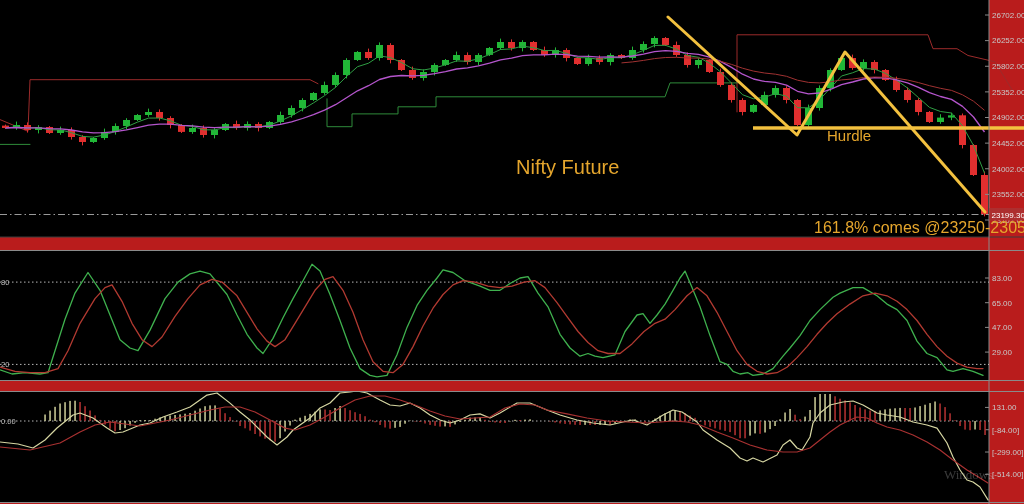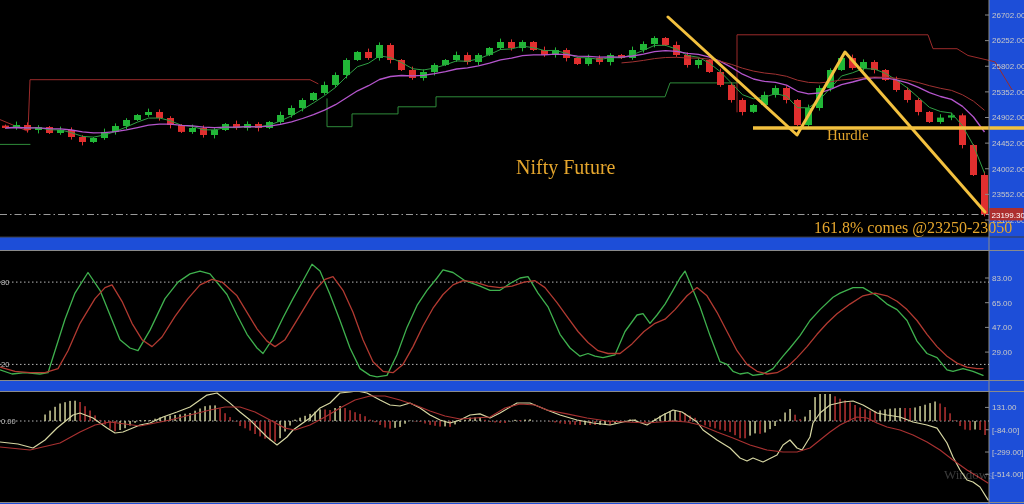--- a/index.html
+++ b/index.html
@@ -1,23 +1,23 @@
 <!DOCTYPE html>
 <html><head>
 <meta charset="utf-8">
 <style>
   html,body{margin:0;padding:0;background:#000;}
   .chart-root{
-    position:relative;width:1024px;height:504px;background:#1d4ed8;overflow:hidden;
+    position:relative;width:1024px;height:504px;background:#b91c1c;overflow:hidden;
     font-family:"Liberation Sans",sans-serif;
   }
   svg text{font-family:"Liberation Sans",sans-serif;}
   .overlay-label{
     position:absolute;color:#e5a62d;white-space:nowrap;pointer-events:auto;
-    font-family:Liberation Serif, serif;
+    font-family:Liberation Sans, sans-serif;
   }
   .watermark{
     position:absolute;color:rgba(210,210,210,0.28);font-size:13px;white-space:nowrap;
   }
 </style>
 </head>
 <body>
 
 <div class="chart-root">
   <svg id="chart-svg" width="1024" height="504">

